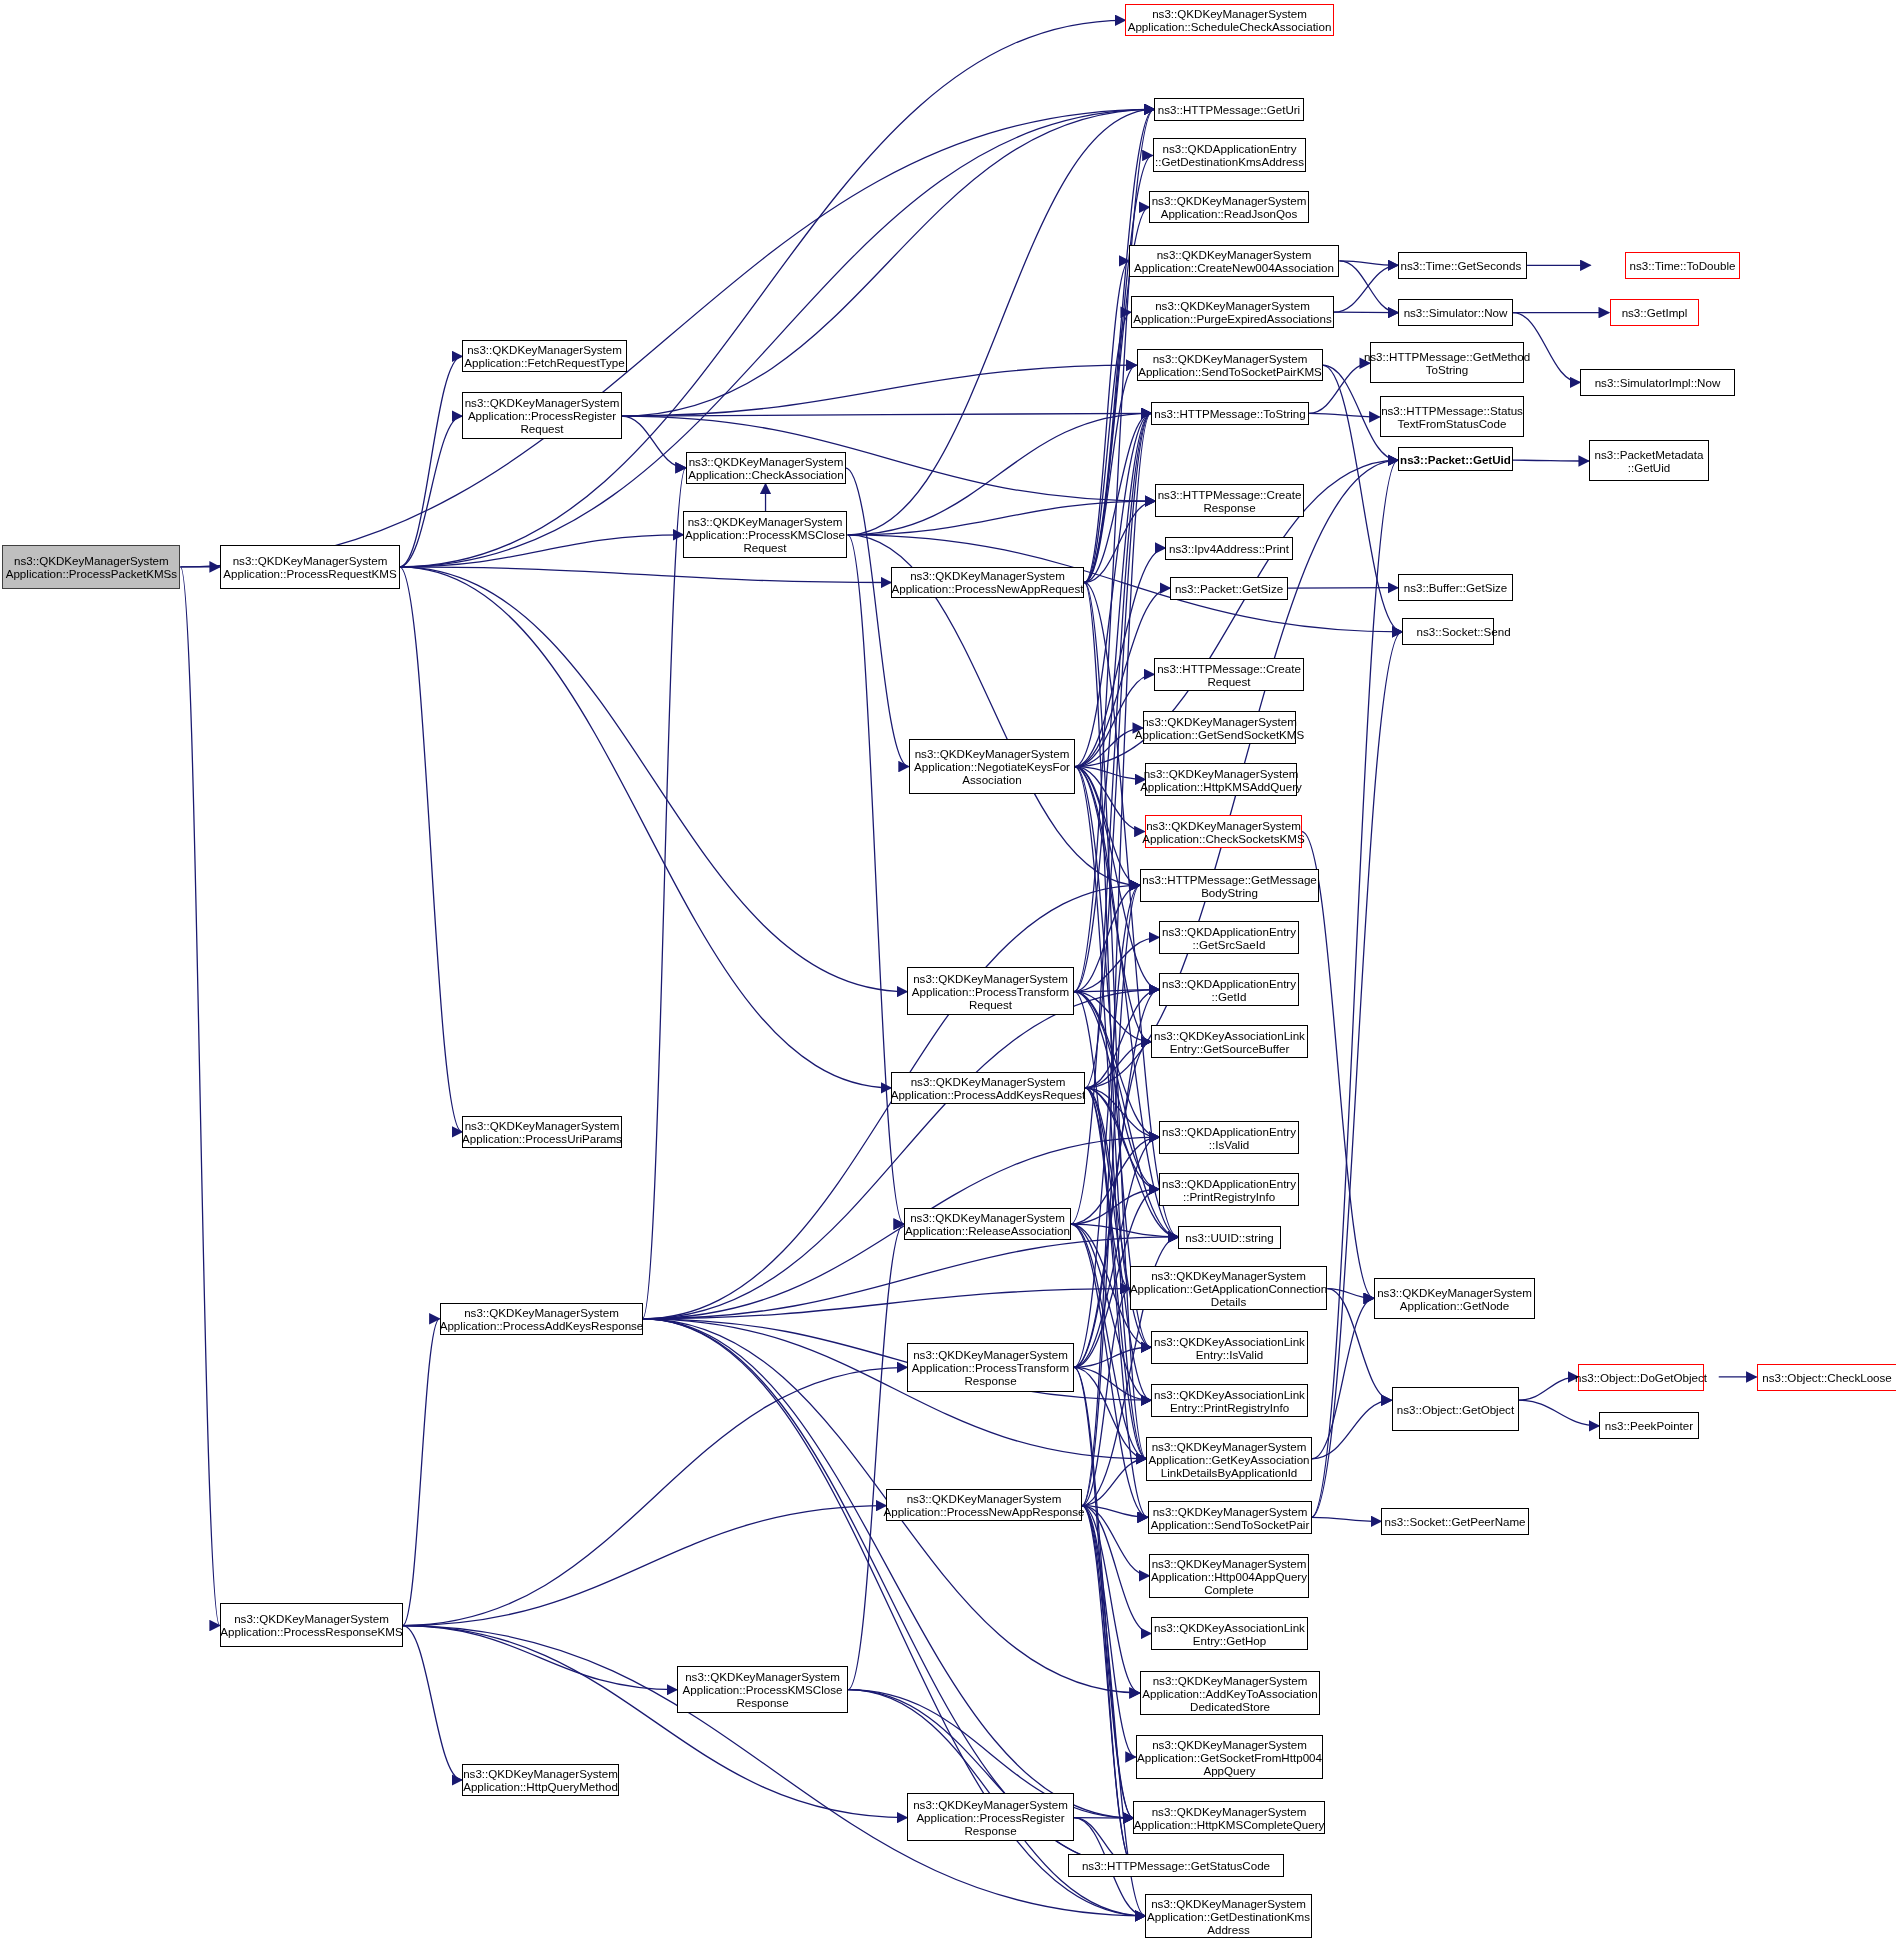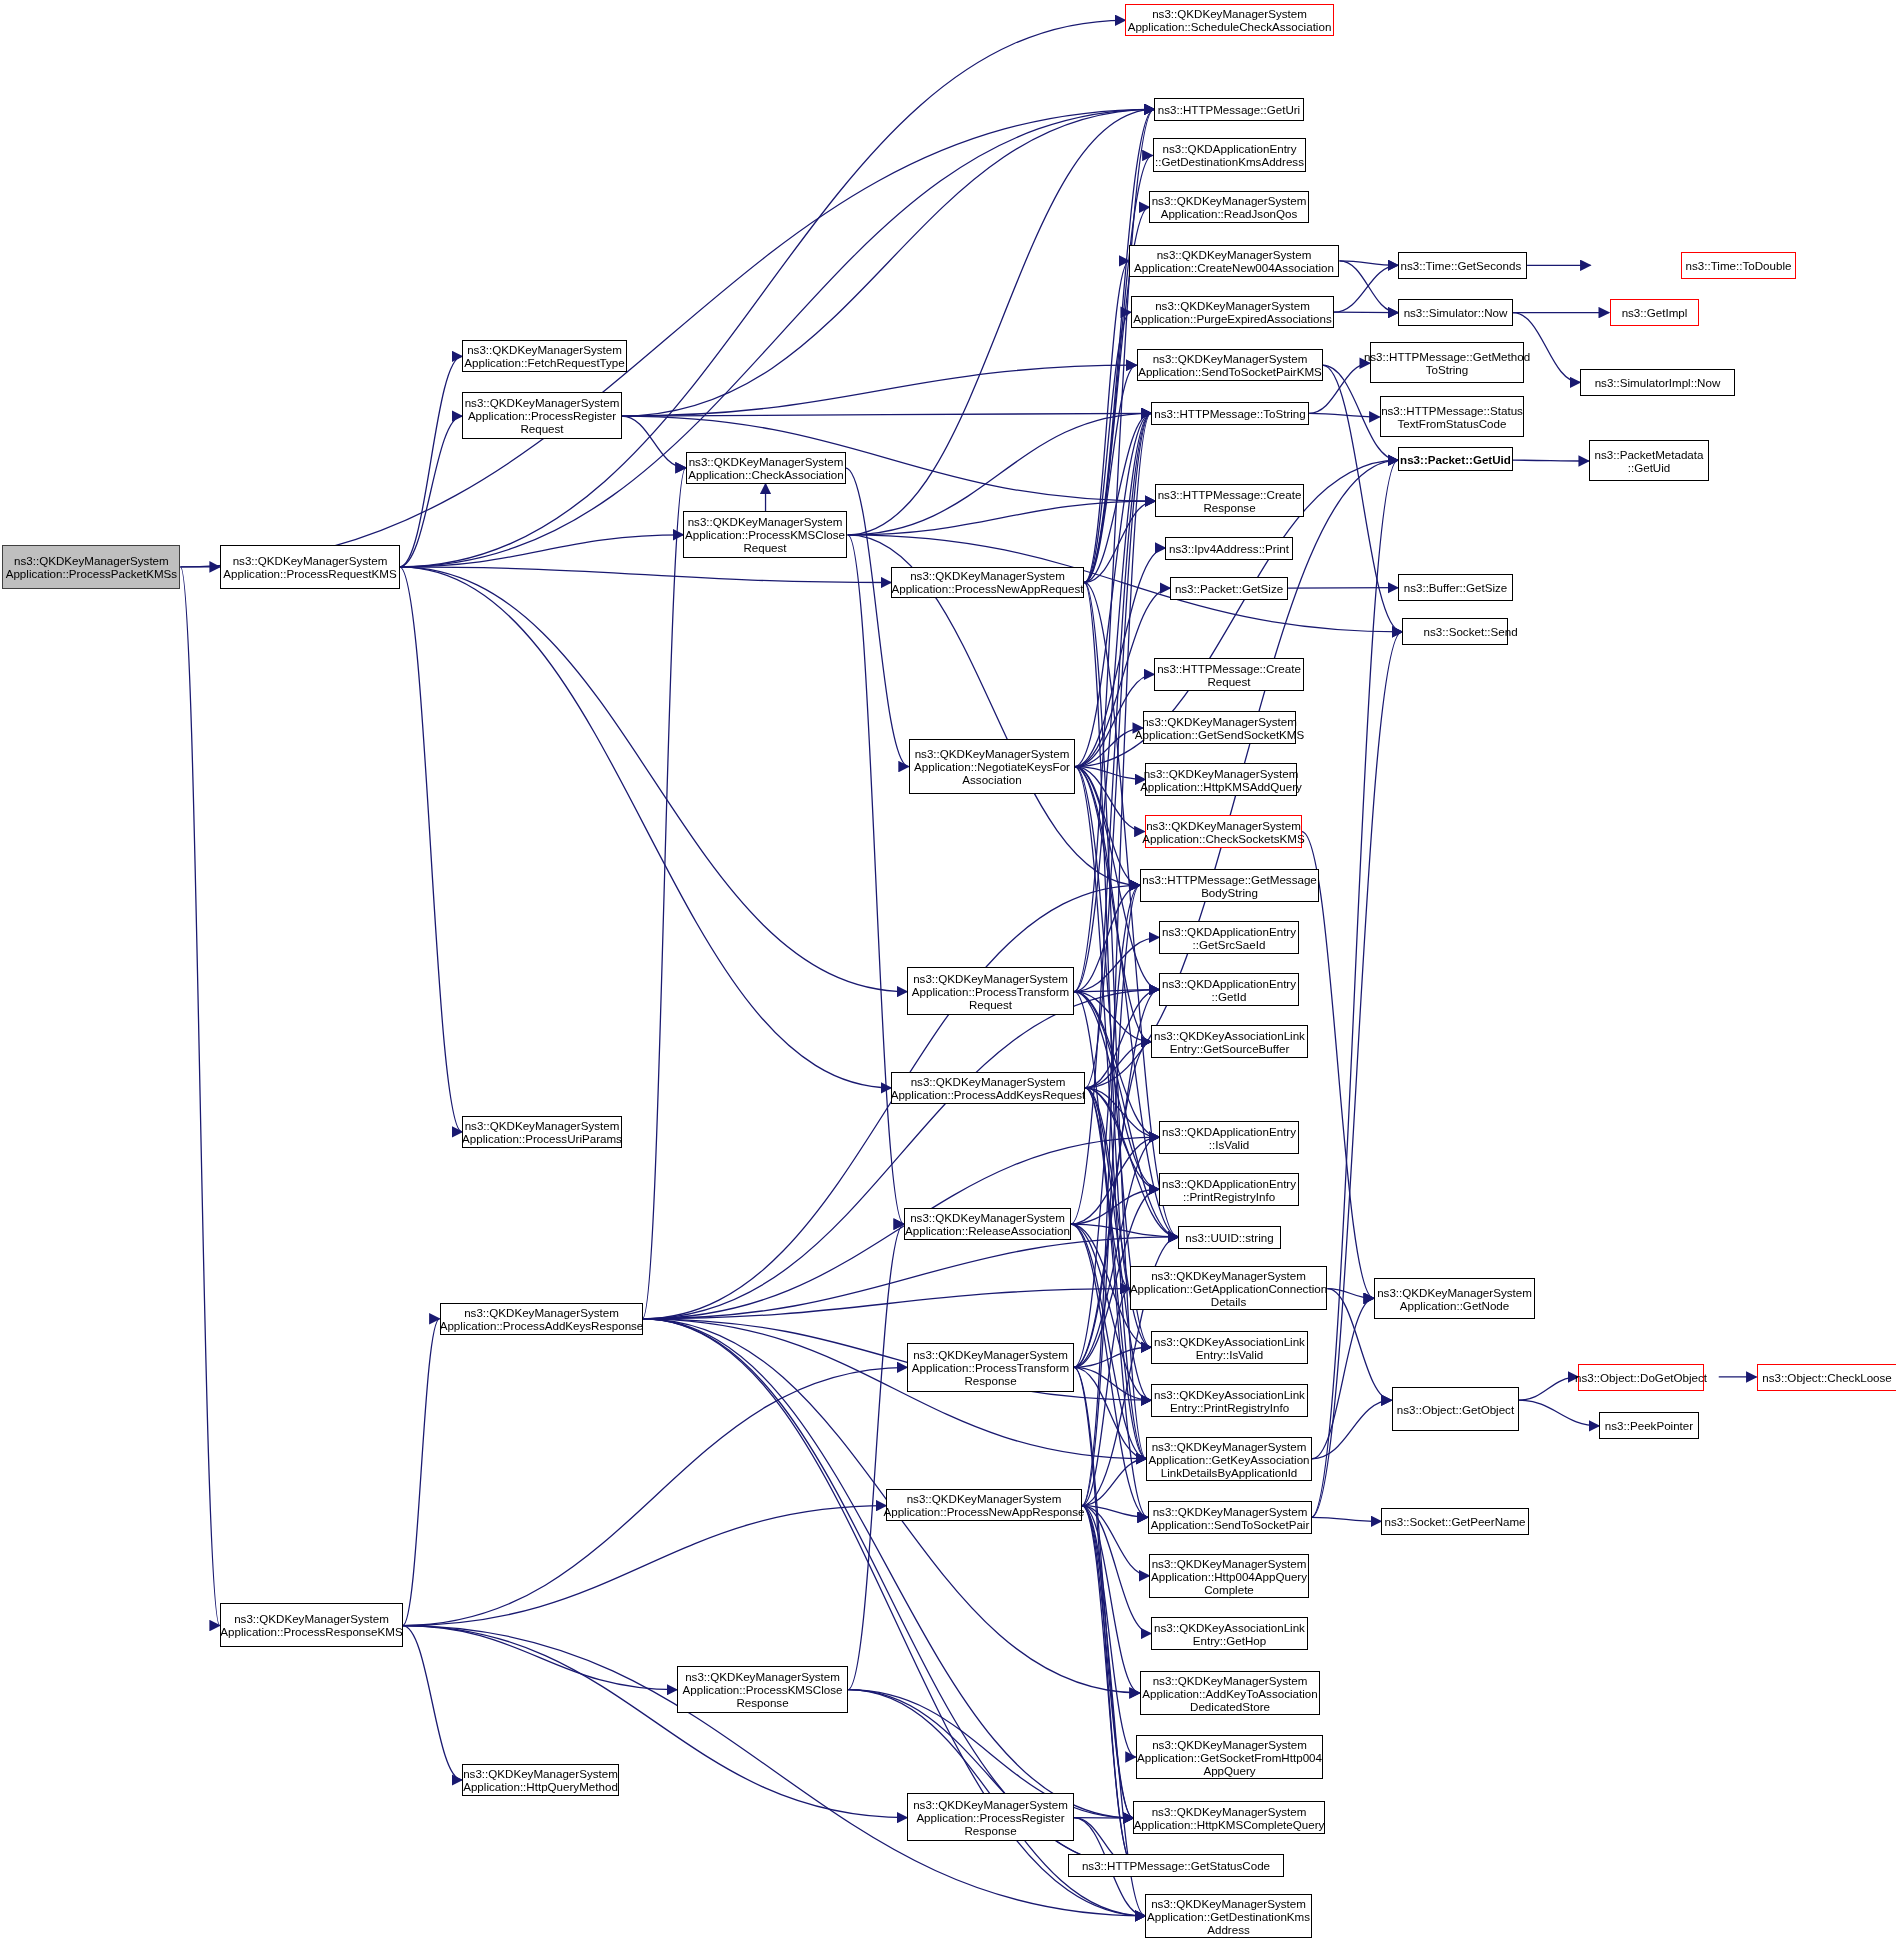--- a/index.html
+++ b/index.html
@@ -293,26 +293,26 @@
 Application::GetDestinationKms
 Address</span></div>
     <div class="node" style="left: 1398px; top: 252px; width: 129px; height: 26.5px; justify-content: flex-end;"><span class="lbl">ns3::Time::GetSeconds</span></div>
     <div class="node" style="left: 1398px; top: 299px; width: 115px; height: 26.5px;"><span class="lbl">ns3::Simulator::Now</span></div>
     <div class="node" style="left: 1370px; top: 342px; width: 154px; height: 41px;"><span class="lbl">ns3::HTTPMessage::GetMethod
 ToString</span></div>
     <div class="node" style="left: 1380px; top: 396px; width: 144px; height: 41px;"><span class="lbl">ns3::HTTPMessage::Status
 TextFromStatusCode</span></div>
     <div class="node" style="left: 1398px; top: 447px; width: 115px; height: 24px; font-weight: bold;"><span class="lbl">ns3::Packet::GetUid</span></div>
     <div class="node" style="left: 1398px; top: 574px; width: 115px; height: 26.5px;"><span class="lbl">ns3::Buffer::GetSize</span></div>
-    <div class="node" style="left: 1402px; top: 618px; width: 106px; height: 26.5px; padding-left: 36px;"><span class="lbl">ns3::Socket::Send</span></div>
+    <div class="node" style="left: 1402px; top: 618px; width: 92px; height: 26.5px; padding-left: 36px;"><span class="lbl">ns3::Socket::Send</span></div>
     <div class="node" style="left: 1374px; top: 1278px; width: 161px; height: 41px;"><span class="lbl">ns3::QKDKeyManagerSystem
 Application::GetNode</span></div>
     <div class="node" style="left: 1392px; top: 1387px; width: 127px; height: 44px;"><span class="lbl">ns3::Object::GetObject</span></div>
     <div class="node" style="left: 1381px; top: 1508px; width: 148px; height: 26.5px;"><span class="lbl">ns3::Socket::GetPeerName</span></div>
-    <div class="node external" style="left: 1681px; top: 252px; width: 115px; height: 26.5px;"><span class="lbl">ns3::Time::ToDouble</span></div>
+    <div class="node external" style="left: 1625px; top: 252px; width: 115px; height: 26.5px;"><span class="lbl">ns3::Time::ToDouble</span></div>
     <div class="node external" style="left: 1610px; top: 299px; width: 89px; height: 26.5px;"><span class="lbl">ns3::GetImpl</span></div>
     <div class="node" style="left: 1580px; top: 369px; width: 155px; height: 26.5px;"><span class="lbl">ns3::SimulatorImpl::Now</span></div>
     <div class="node" style="left: 1589px; top: 440px; width: 120px; height: 41px;"><span class="lbl">ns3::PacketMetadata
 ::GetUid</span></div>
     <div class="node external" style="left: 1578px; top: 1364px; width: 126px; height: 26.5px;"><span class="lbl">ns3::Object::DoGetObject</span></div>
     <div class="node" style="left: 1599px; top: 1412px; width: 100px; height: 26.5px;"><span class="lbl">ns3::PeekPointer</span></div>
     <div class="node external" style="left: 1757px; top: 1364px; width: 140px; height: 26.5px;"><span class="lbl">ns3::Object::CheckLoose</span></div>
   </div>
 
 

